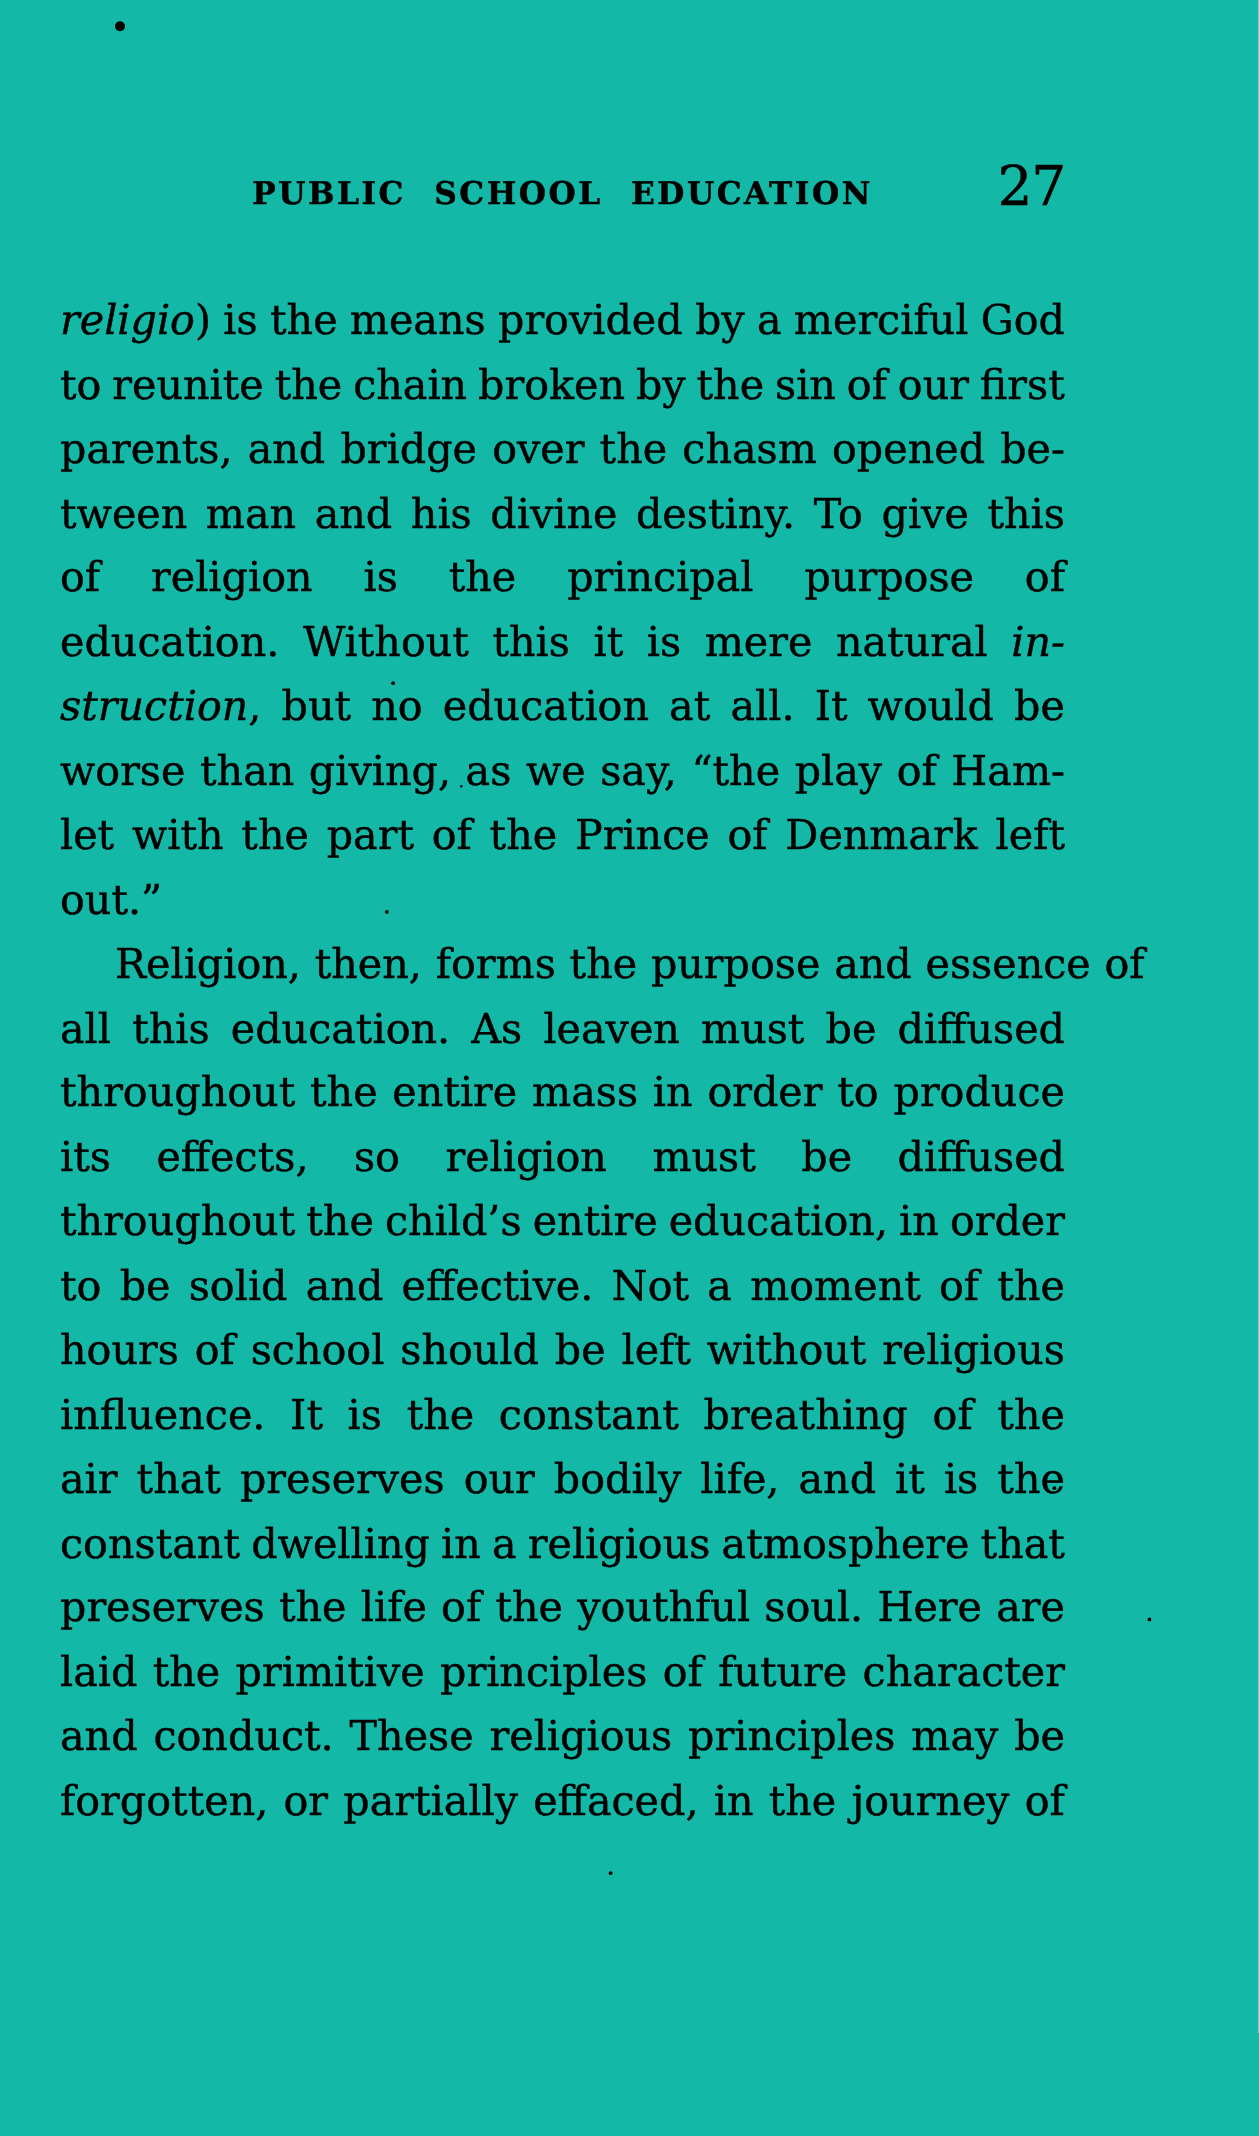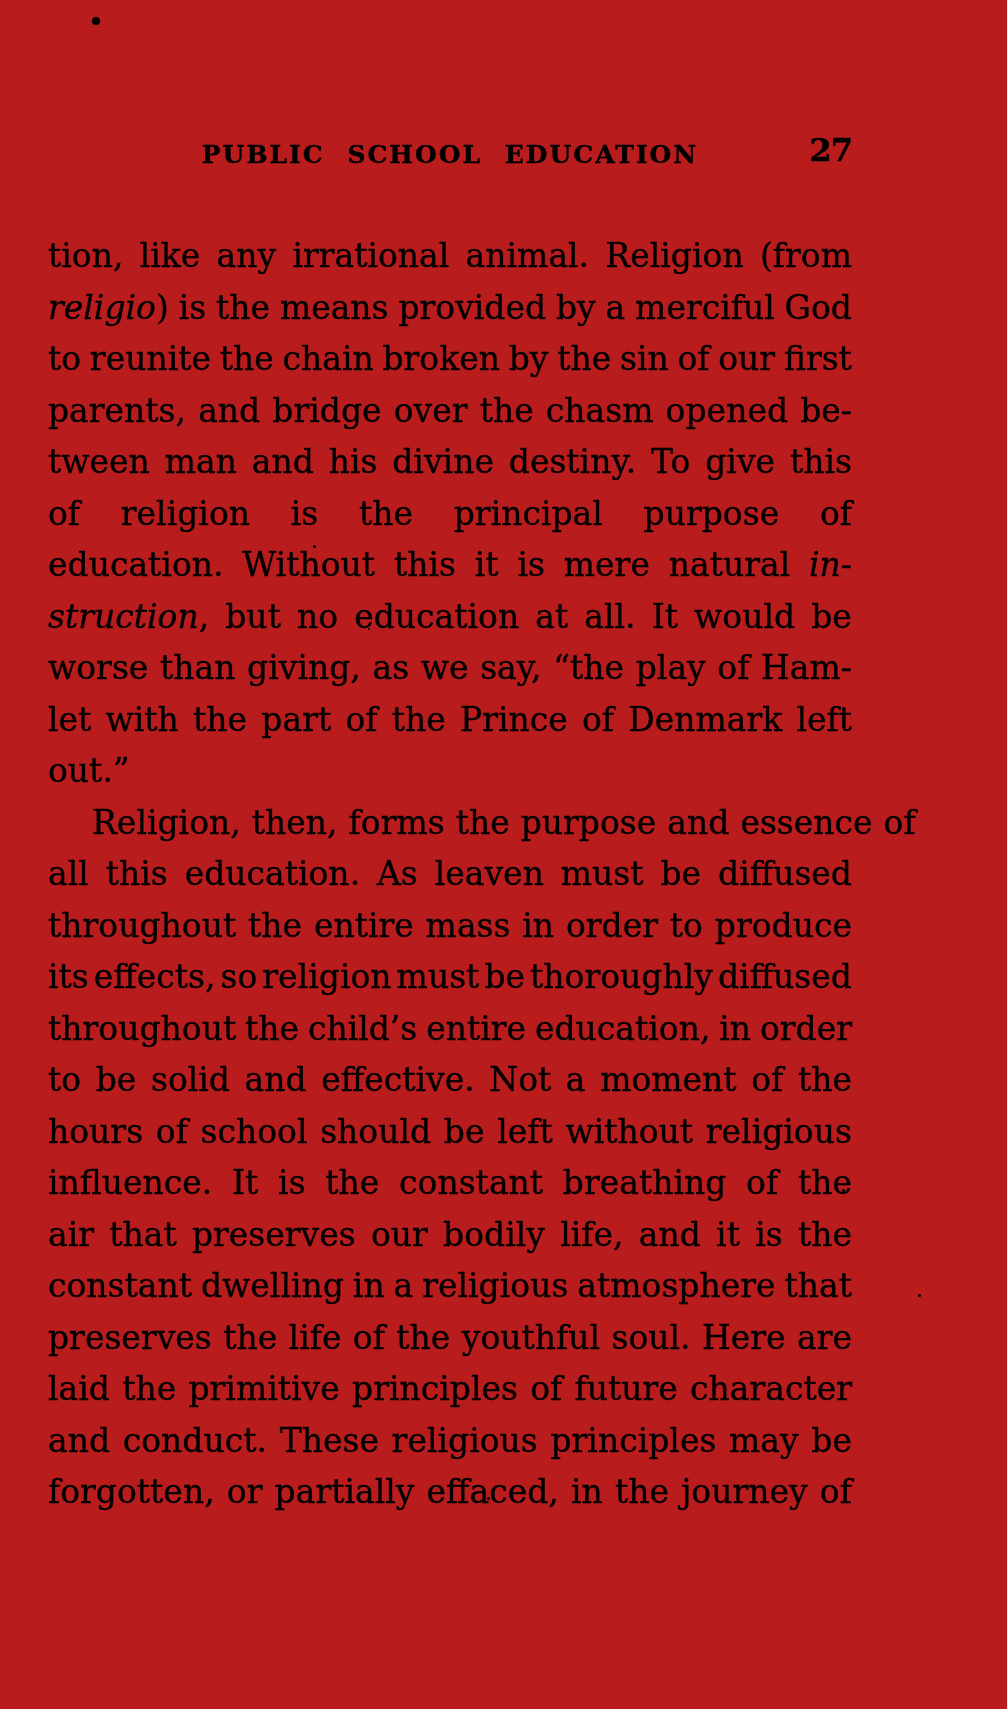--- a/index.html
+++ b/index.html
@@ -4,21 +4,21 @@
 <style>
   html, body {
     margin: 0;
     padding: 0;
     background: #ffffff;
   }
   .page {
     position: relative;
     width: 1007px;
     height: 1709px;
-    background: #b91c1c;
+    background: #14b8a6;
     color: #000000;
     font-family: "DejaVu Serif", "Liberation Serif", serif;
     overflow: hidden;
     -webkit-text-stroke: 0.35px #000000;
   }
   
   .header {
     position: absolute;
     left: 48px;
     top: 138px;
@@ -32,22 +32,22 @@
     font-weight: bold;
     letter-spacing: 2px;
     word-spacing: 12px;
     line-height: 34px;
     white-space: nowrap;
   }
   .page-number {
     position: absolute;
     right: 0;
     top: -10px;
-    font-size: 32px;
-    font-weight: bold;
+    font-size: 44px;
+    font-weight: normal;
     line-height: 44px;
     letter-spacing: -1px;
   }
   
   .body-text {
     position: absolute;
     left: 48px;
     top: 224px;
     width: 804px;
     font-size: 33px;
@@ -83,29 +83,20 @@
 
 <div class="page">
 
   <div class="header">
     <span class="header-title">PUBLIC SCHOOL EDUCATION</span>
     <span class="page-number">27</span>
   </div>
 
   <div class="body-text">
       <div class="line">
-        <span class="word">tion,</span>
-        <span class="word">like</span>
-        <span class="word">any</span>
-        <span class="word">irrational</span>
-        <span class="word">animal.</span>
-        <span class="word">Religion</span>
-        <span class="word">(from</span>
-      </div>
-      <div class="line">
         <span class="word"><em>religio</em>)</span>
         <span class="word">is</span>
         <span class="word">the</span>
         <span class="word">means</span>
         <span class="word">provided</span>
         <span class="word">by</span>
         <span class="word">a</span>
         <span class="word">merciful</span>
         <span class="word">God</span>
       </div>
@@ -228,21 +219,20 @@
         <span class="word">to</span>
         <span class="word">produce</span>
       </div>
       <div class="line">
         <span class="word">its</span>
         <span class="word">effects,</span>
         <span class="word">so</span>
         <span class="word">religion</span>
         <span class="word">must</span>
         <span class="word">be</span>
-        <span class="word">thoroughly</span>
         <span class="word">diffused</span>
       </div>
       <div class="line">
         <span class="word">throughout</span>
         <span class="word">the</span>
         <span class="word">child’s</span>
         <span class="word">entire</span>
         <span class="word">education,</span>
         <span class="word">in</span>
         <span class="word">order</span>

